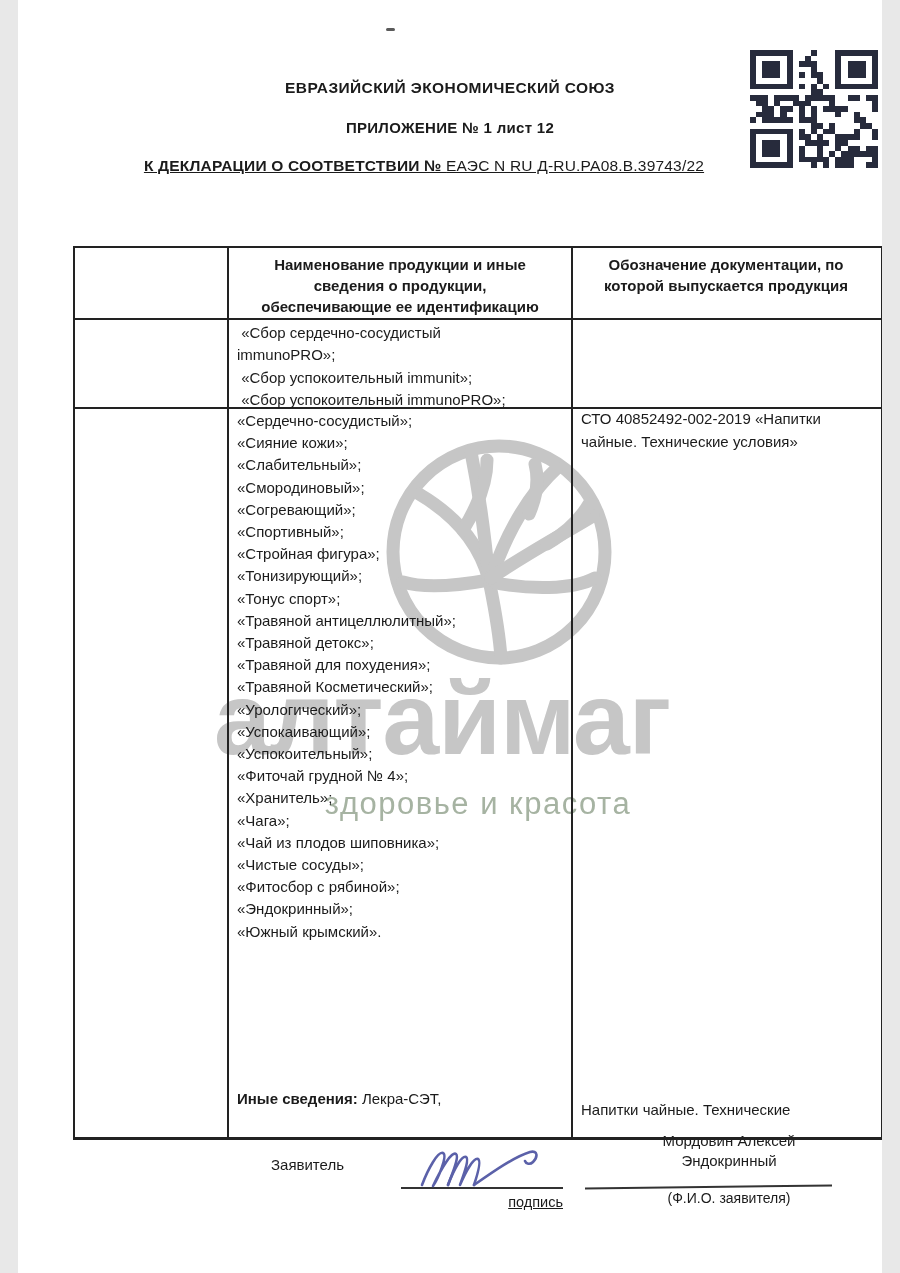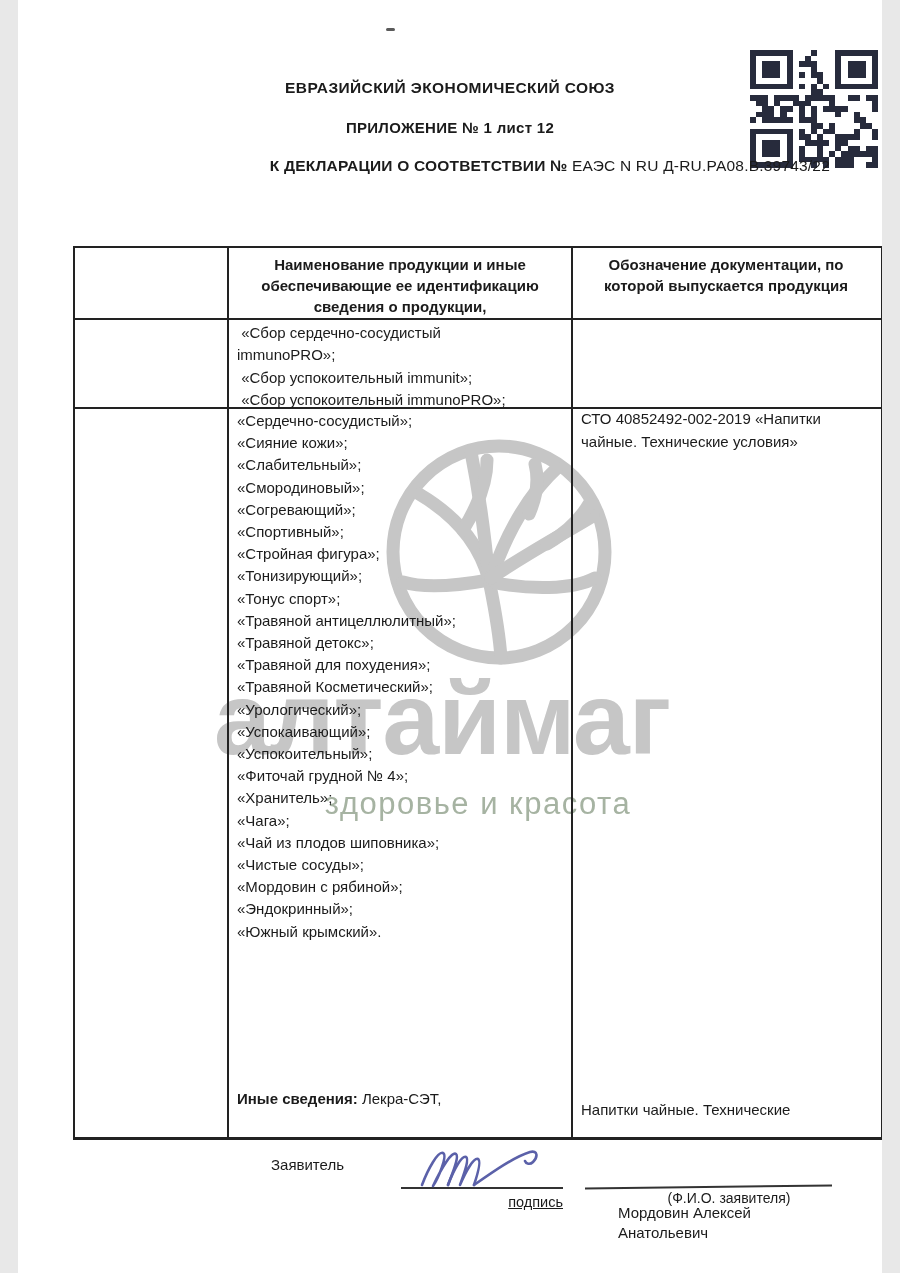--- a/index.html
+++ b/index.html
@@ -6,21 +6,21 @@
   .page{
     position:relative; width:864px; height:1273px; margin:0 auto;
     background:#ffffff; overflow:hidden;
     font-family:"Liberation Sans","DejaVu Sans",sans-serif;
     color:var(--ink,#1b1b1b);
   }
   .abs{position:absolute;}
   
   .title1{left:0;right:0;top:79px;text-align:center;font-size:15.5px;font-weight:bold;letter-spacing:.4px;}
   .title2{left:0;right:0;top:119px;text-align:center;font-size:15px;font-weight:bold;letter-spacing:.3px;}
-  .title3{left:0;right:0;top:157px;text-align:right;font-size:15.5px;padding-right:52px;letter-spacing:.2px;z-index:3;}
+  .title3{left:0;right:0;top:157px;text-align:center;font-size:15.5px;padding-right:52px;letter-spacing:.2px;z-index:3;text-decoration:underline;}
   .title3 .b{font-weight:bold;}
   .qr{left:732px;top:50px;width:128px;height:118px;z-index:2;}
   .qr svg{width:100%;height:100%;display:block;}
   .scan-dash{left:368px;top:28px;width:9px;height:3px;background:#5a5a5a;border-radius:2px;}
   .scan-dot{left:883px;top:1163px;width:4px;height:4px;background:#b5b5b5;border-radius:50%;}
   
   .wm-logo{left:358px;top:432px;width:246px;height:240px;z-index:1;}
   .wm-logo svg{width:100%;height:100%;display:block;}
   .wm-brand{left:196px;top:668px;width:560px;font-size:102px;font-weight:bold;line-height:1;
     color:var(--watermark,#c6c6c6);z-index:1;letter-spacing:-1px;}
@@ -35,21 +35,21 @@
   .fracline{height:2px;background:#222;width:122px;margin:5px auto 5px auto;}
   .tline{white-space:pre;}
   .items div{white-space:pre;}
   .other b{font-weight:bold;margin-top:32px;}
   
   .applicant{left:253px;top:1156px;font-size:15px;}
   .sig{left:398px;top:1141px;width:126px;height:50px;z-index:2;}
   .sig svg{width:100%;height:100%;display:block;}
   .sigline{left:383px;top:1187px;width:162px;height:2px;background:#333;}
   .sigcap{left:383px;top:1194px;width:162px;text-align:right;font-size:14.5px;text-decoration:underline;}
-  .nameblock{left:600px;top:1203px;width:222px;font-size:15px;line-height:19.5px;}
+  .nameblock{left:600px;top:1131px;width:222px;text-align:center;font-size:15px;line-height:19.5px;}
   .nameline{left:567px;top:1186px;width:247px;height:2px;background:#333;transform:rotate(-0.7deg);}
   .namecap{left:600px;top:1190px;width:222px;text-align:center;font-size:14px;}
 </style>
 </head>
 <body>
 
 <div class="page">
 
   <div class="abs scan-dash"></div>
   <div class="abs scan-dot"></div>
@@ -84,22 +84,22 @@
 
   <div class="abs table">
     <div class="vline" style="left:152px;"></div>
     <div class="vline" style="left:496px;"></div>
     <div class="hline" style="top:70px;"></div>
     <div class="hline" style="top:159px;"></div>
 
     <div class="cell hdr" style="left:154px;width:342px;top:6px;">
 
     <div>Наименование продукции и иные</div>
+        <div>сведения о продукции,</div>
         <div>обеспечивающие ее идентификацию</div>
-        <div>сведения о продукции,</div>
       </div>
     <div class="cell hdr" style="left:498px;width:306px;top:6px;">
 
     <div>Обозначение документации, по</div>
         <div>которой выпускается продукция</div>
       </div>
 
     <div class="cell" style="left:162px;width:330px;top:74px;line-height:22.4px;">
 
     <div class="tline"> «Сбор сердечно-сосудистый</div>
@@ -124,21 +124,21 @@
         <div>«Травяной для похудения»;</div>
         <div>«Травяной Косметический»;</div>
         <div>«Урологический»;</div>
         <div>«Успокаивающий»;</div>
         <div>«Успокоительный»;</div>
         <div>«Фиточай грудной № 4»;</div>
         <div>«Хранитель»;</div>
         <div>«Чага»;</div>
         <div>«Чай из плодов шиповника»;</div>
         <div>«Чистые сосуды»;</div>
-        <div>«Мордовин с рябиной»;</div>
+        <div>«Фитосбор с рябиной»;</div>
         <div>«Эндокринный»;</div>
         <div>«Южный крымский».</div>
       </div>
 
     <div class="cell other" style="left:162px;width:330px;top:840px;">
       <b>Иные сведения:</b><span> Лекра-СЭТ,</span>
     </div>
 
     <div class="cell" style="left:506px;width:292px;top:160px;line-height:22.6px;">СТО 40852492-002-2019 «Напитки чайные. Технические условия»</div>
     <div class="cell" style="left:506px;width:292px;top:851px;">Напитки чайные. Технические</div>
@@ -151,18 +151,18 @@
       <path d="M6,44 C12,28 22,10 27,12 C32,14 22,38 17,45 C26,26 36,10 40,13 C44,16 34,38 32,44"></path>
       <path d="M32,44 C38,28 46,14 50,16 C54,18 46,38 44,44 C50,30 58,16 62,18 C66,20 60,38 58,44"></path>
       <path d="M58,44 C78,30 98,16 114,11 C122,9 122,16 117,21 C114,24 110,23 109,20"></path>
     </svg>
   </div>
   <div class="abs sigline"></div>
   <div class="abs sigcap">подпись</div>
 
   <div class="abs nameblock">
     <div>Мордовин Алексей</div>
-    <div>Анатольевич</div>
+    <div>Эндокринный</div>
   </div>
   <div class="abs nameline"></div>
   <div class="abs namecap">(Ф.И.О. заявителя)</div>
 
 </div>
 
 </body></html>

